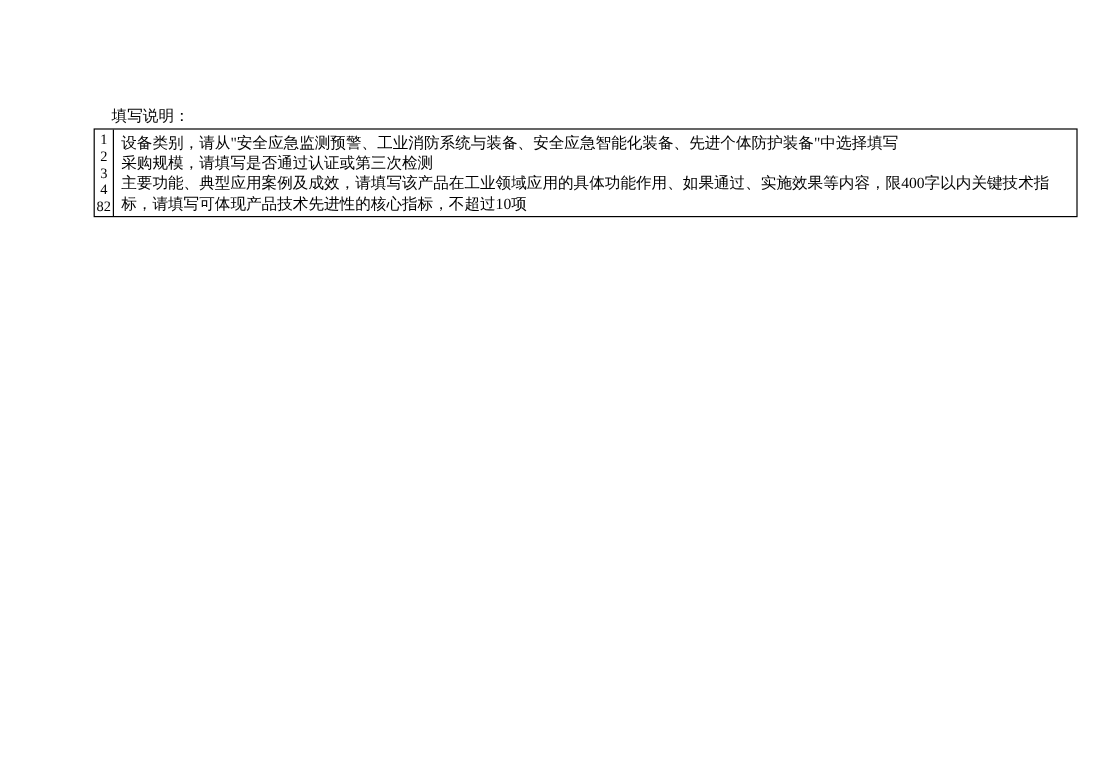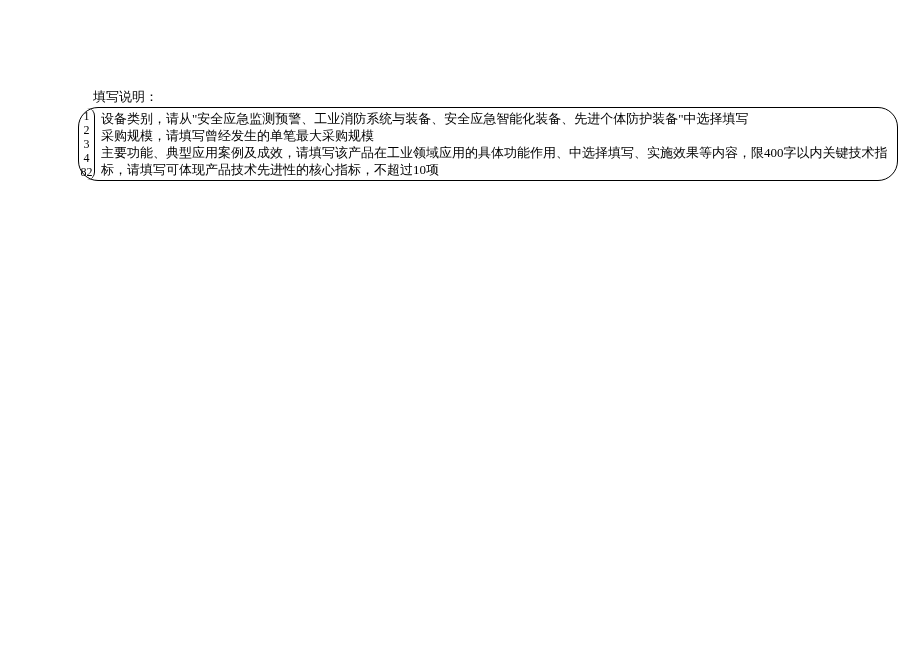--- a/index.html
+++ b/index.html
@@ -1,19 +1,18 @@
 <!DOCTYPE html>
 <html><head>
   <meta charset="utf-8">
   <style>
     * {
       margin: 0;
       padding: 0;
       box-sizing: border-box;
-      border-radius: 20px;
     }
     body {
       font-family: "SimSun", "宋体", serif;
       font-size: 13px;
       color: #000;
       background: #fff;
       width: 920px;
       height: 651px;
     }
     .wrapper {
@@ -61,17 +60,17 @@
   <div class="table-box">
     <div class="num-col">
       <span>1</span>
       <span>2</span>
       <span>3</span>
       <span>4</span>
       <span>82</span>
     </div>
     <div class="content-col">
       <p>设备类别，请从"安全应急监测预警、工业消防系统与装备、安全应急智能化装备、先进个体防护装备"中选择填写</p>
-      <p>采购规模，请填写曾经发生的单笔最大采购规模</p>
-      <p>主要功能、典型应用案例及成效，请填写该产品在工业领域应用的具体功能作用、中选择填写、实施效果等内容，限400字以内关键技术指标，请填写可体现产品技术先进性的核心指标，不超过10项</p>
+      <p>采购规模，请填写是否通过认证或第三次检测</p>
+      <p>主要功能、典型应用案例及成效，请填写该产品在工业领域应用的具体功能作用、如果通过、实施效果等内容，限400字以内关键技术指标，请填写可体现产品技术先进性的核心指标，不超过10项</p>
     </div>
   </div>
 </div>
 
 </body></html>

